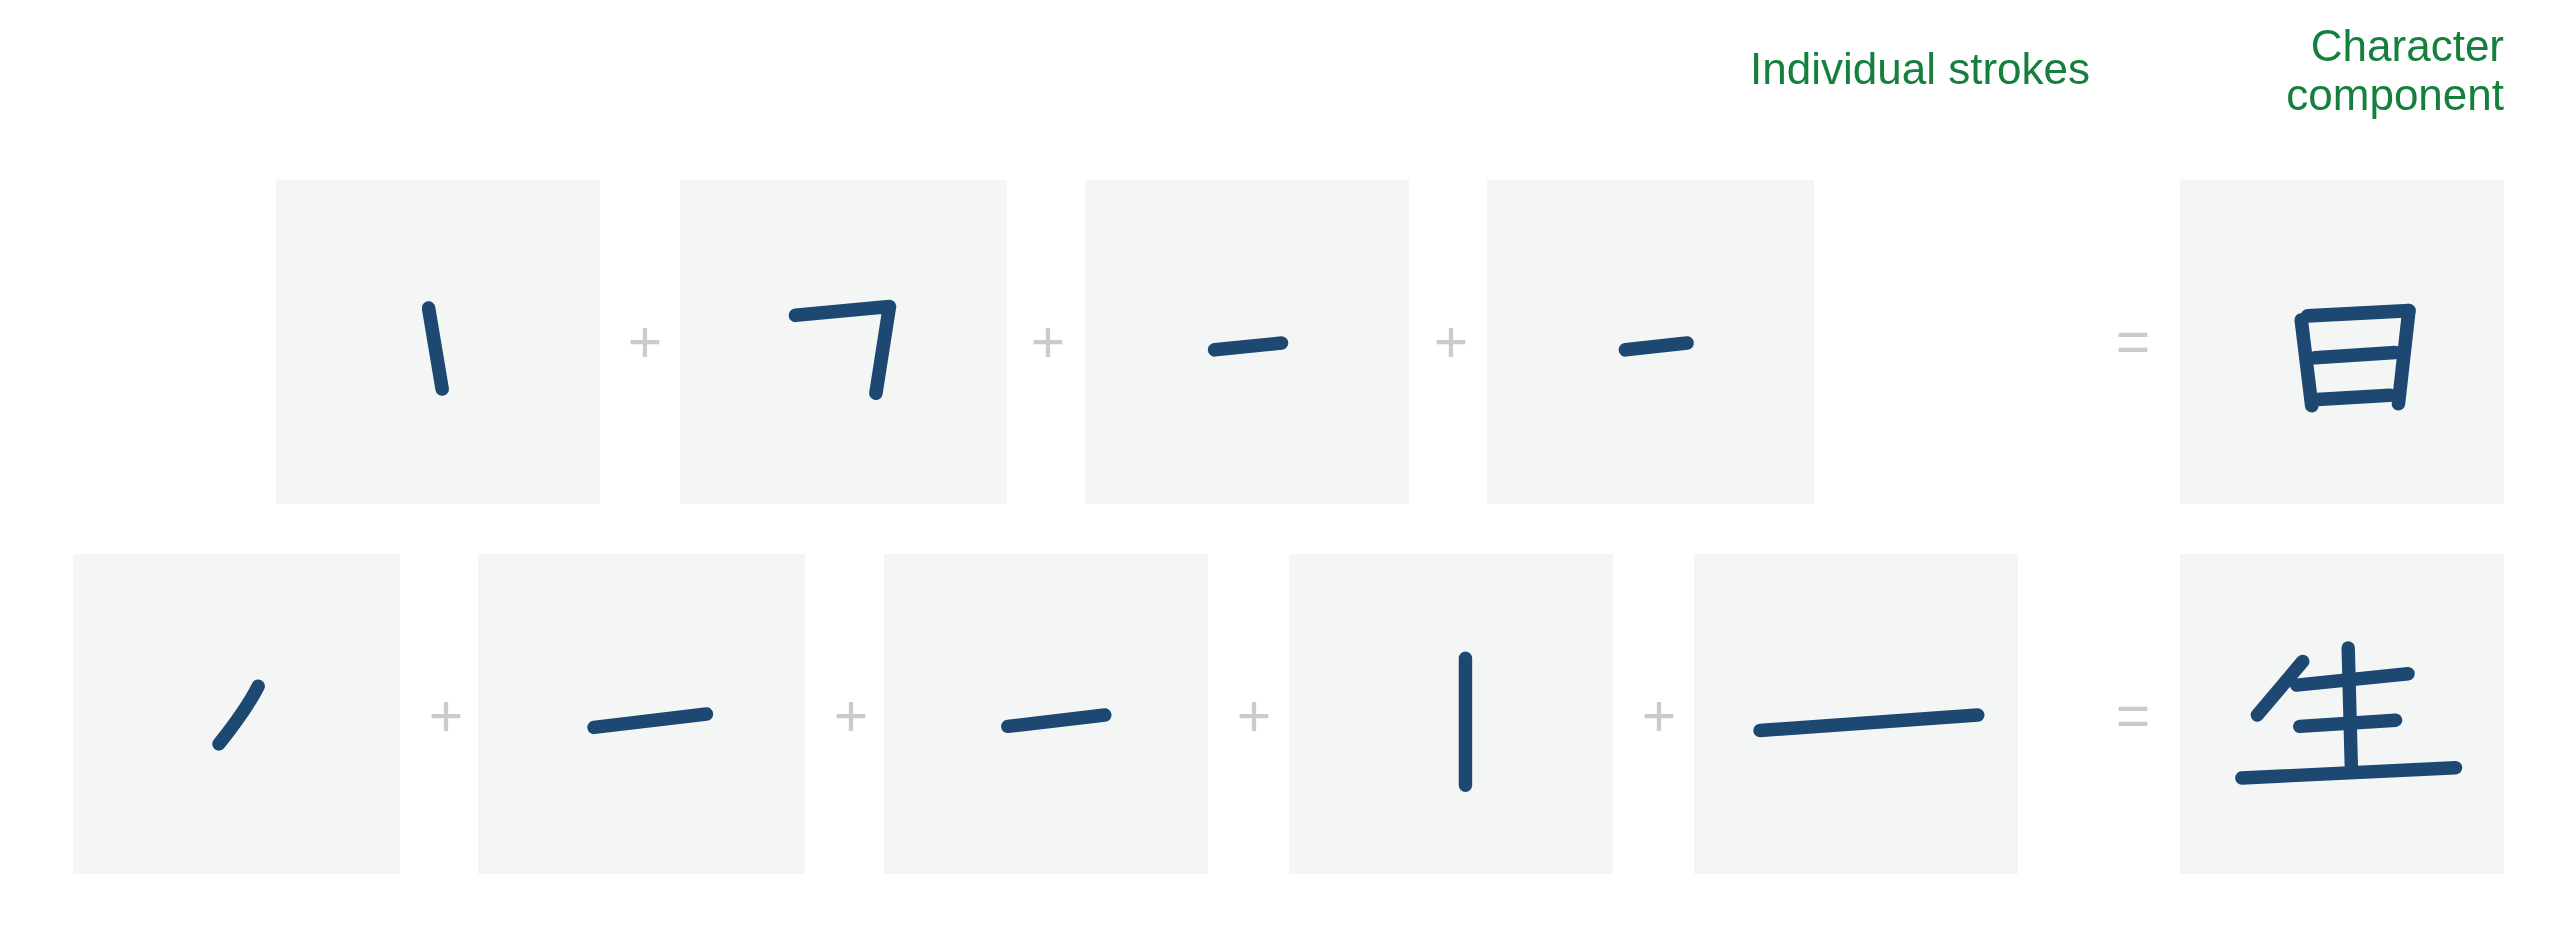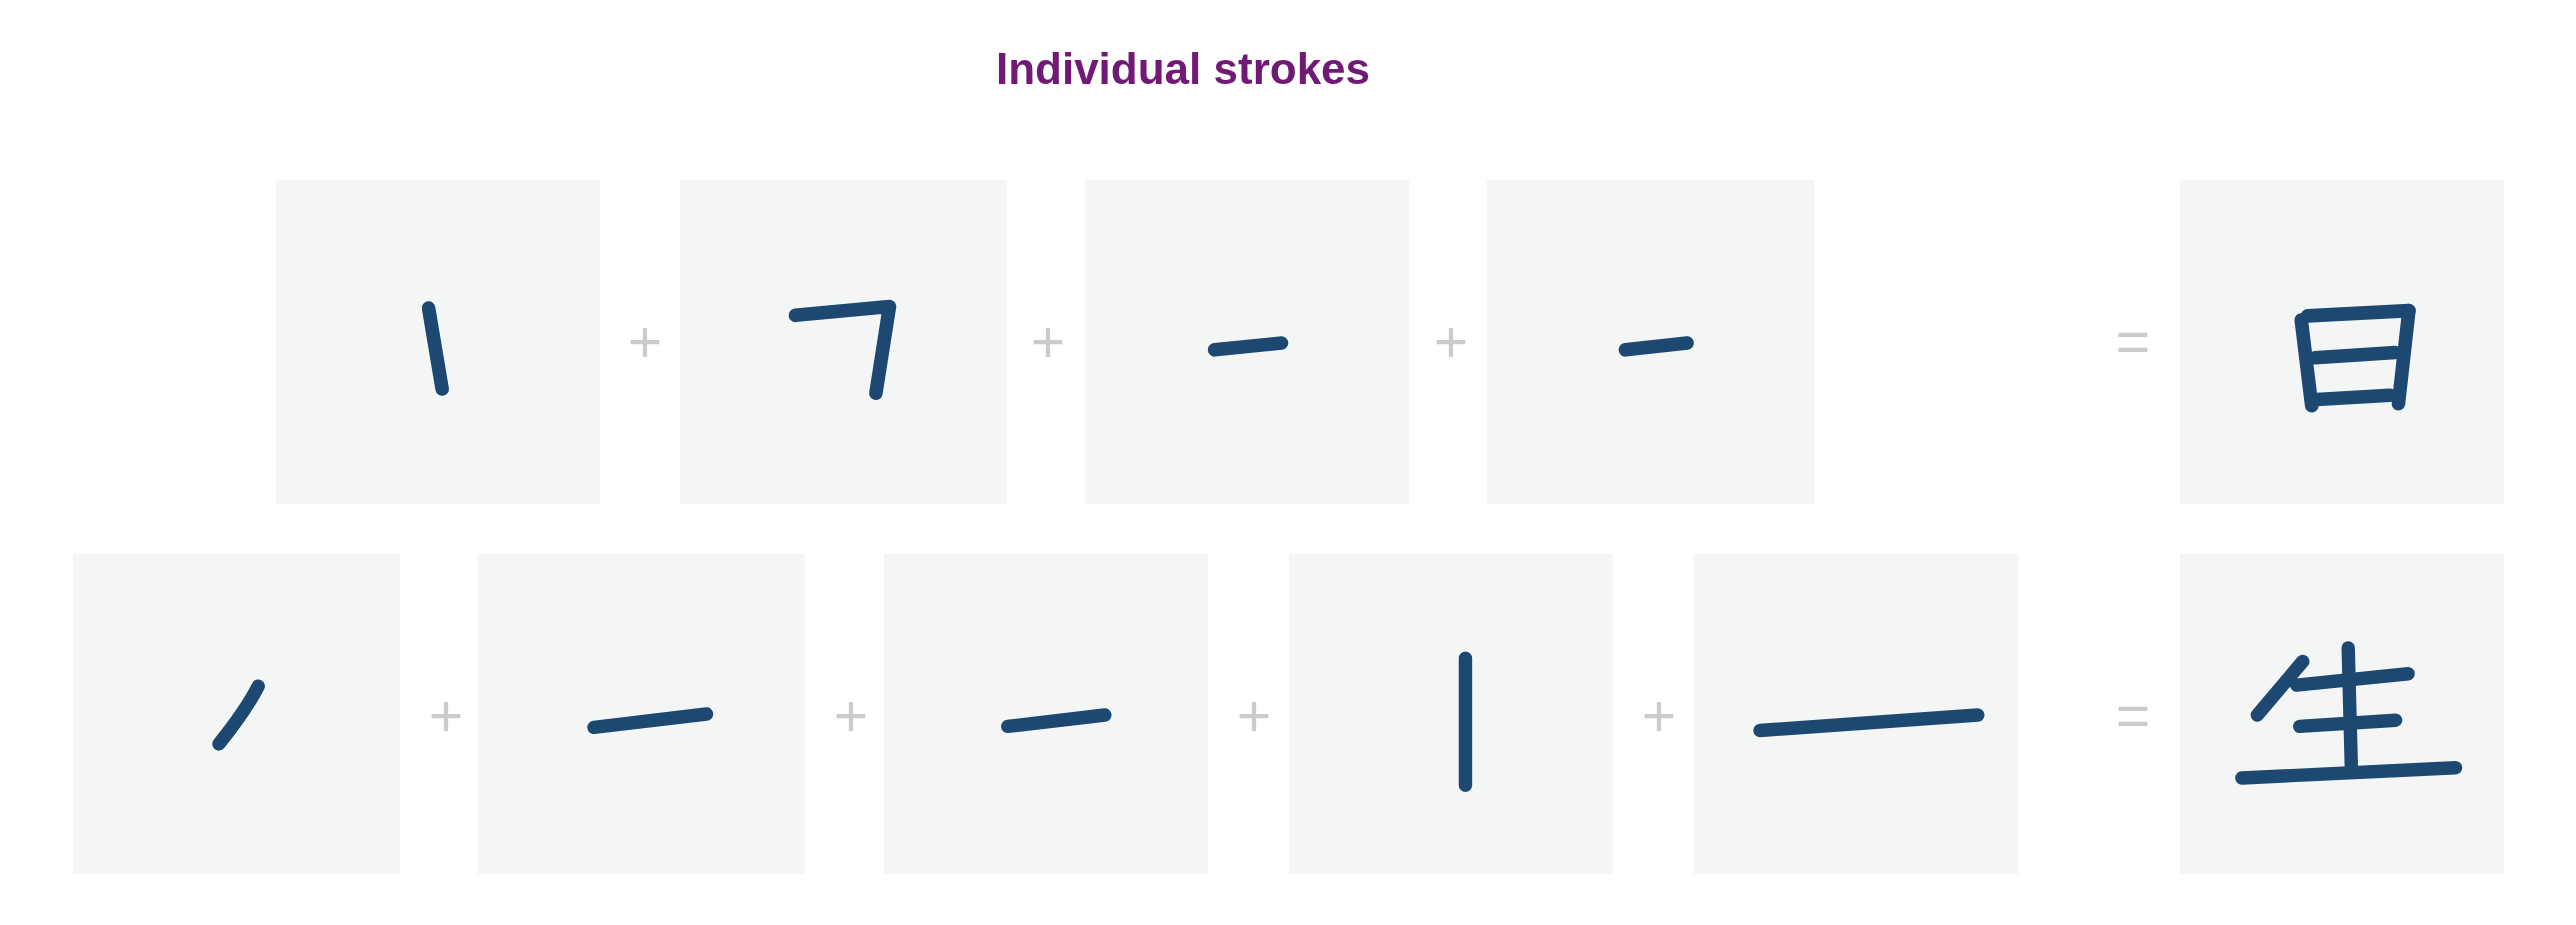--- a/index.html
+++ b/index.html
@@ -20,25 +20,25 @@
   
   .header-row {
     position: absolute;
     top: 0;
     left: 0;
     width: 2576px;
     height: 157px;
   }
   .hdr {
     position: absolute;
-    text-align: center;
+    text-align: right;
     font-size: 44px;
     line-height: 1.12;
-    font-weight: 700;
-    color: #701a75;
+    font-weight: 400;
+    color: #15803d;
     letter-spacing: 0px;
   }
   .hdr-strokes {
     left: 276px;
     width: 1814px;
     top: 44px;
   }
   .hdr-component {
     left: 2180px;
     width: 324px;
@@ -84,20 +84,21 @@
     user-select: none;
   }
   .op-plus  { width: 78px; }
   .op-equal { width: 94px; }
 </style>
 </head>
 <body>
 
 <div class="header-row">
   <div class="hdr hdr-strokes">Individual strokes</div>
+  <div class="hdr hdr-component">Character component</div>
 </div>
 
 <div class="row" id="row-0">
     <div class="cell" style="left: 276px; top: 0px; width: 324px; height: 324px; background: rgb(244, 246, 246);">
       <svg viewBox="0 0 620 620" preserveAspectRatio="xMidYMid meet">
         <path class="glyph-path" d="M 292 245 L 318 400" stroke="#1d4872" stroke-width="26"></path>
       </svg>
     </div>
     <div class="cell" style="left: 680px; top: 0px; width: 327px; height: 324px; background: rgb(244, 246, 246);">
       <svg viewBox="0 0 620 620" preserveAspectRatio="xMidYMid meet">

